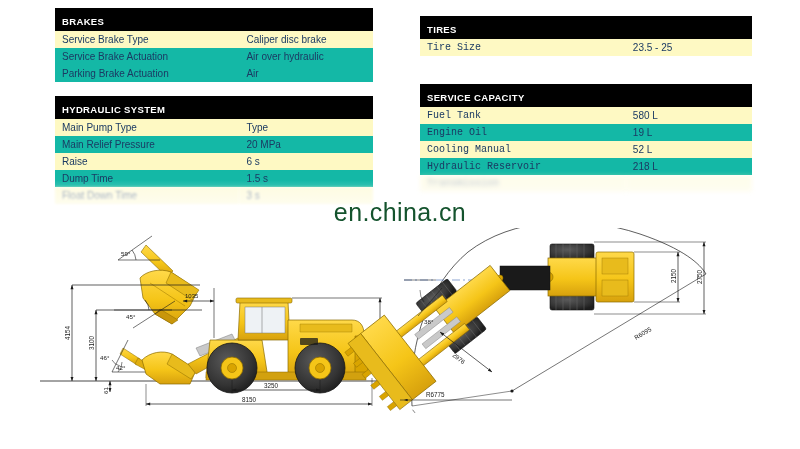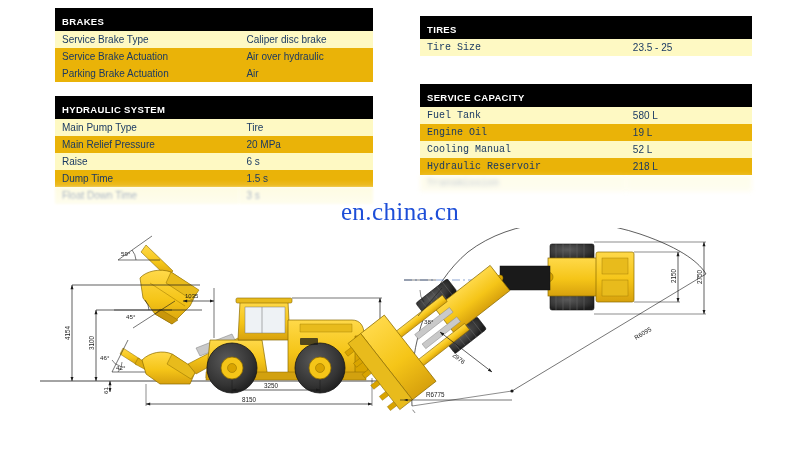--- a/index.html
+++ b/index.html
@@ -29,21 +29,21 @@
     font-family:"Liberation Sans", sans-serif;
   }
   .tbl td{
     font-size:10px;
     color:#1b3a63;
     padding:3px 6px 3px 7px;
     white-space:nowrap;
     font-family:"Liberation Sans", sans-serif;
   }
   .tbl tr.r-odd td{background:#fef9c3;}
-  .tbl tr.r-even td{background:#eab308;}
+  .tbl tr.r-even td{background:#14b8a6;}
   .tbl td.k{width:58%;}
   .tbl td.v{width:42%;}
   .col-right .tbl td.k{width:62%;font-family:Liberation Mono, monospace;}
   .col-right .tbl td.v{width:38%;}
 
   
   .fade-row td{
     opacity:.55;
     filter:blur(1.1px);
   }
@@ -57,23 +57,23 @@
     position:absolute;left:0;top:180px;width:800px;height:62px;
     background:linear-gradient(to bottom, rgba(255,255,255,0) 0%, rgba(255,255,255,.55) 42%, rgba(255,255,255,.95) 78%, #fff 100%);
     pointer-events:none;
   }
 
   
   .watermark{
     position:absolute;left:0;top:198px;width:800px;
     text-align:center;
     font-size:25px;
-    color:#1d4ed8;
+    color:#14532d;
     letter-spacing:.4px;
-    font-family:Liberation Serif, serif;
+    font-family:Liberation Sans, sans-serif;
     pointer-events:none;
     user-select:none;
   }
 
   
   .drawing{position:absolute;left:0;top:228px;width:800px;height:221px;background:#ffffff;}
   .drawing svg{display:block;}
   .divider{
     position:absolute;left:0;top:226px;width:800px;height:1px;background:#ffffff;
   }
@@ -107,21 +107,21 @@
       </tbody>
         </table>
 
       <table class="tbl">
         <tbody>
             <tr>
           <td class="hdr" colspan="2">HYDRAULIC SYSTEM</td>
         </tr>
         <tr class="r-odd">
           <td class="k">Main Pump Type</td>
-          <td class="v">Tire</td>
+          <td class="v">Type</td>
         </tr>
         <tr class="r-even">
           <td class="k">Main Relief Pressure</td>
           <td class="v">20 MPa</td>
         </tr>
         <tr class="r-odd">
           <td class="k">Raise</td>
           <td class="v">6 s</td>
         </tr>
         <tr class="r-even">

